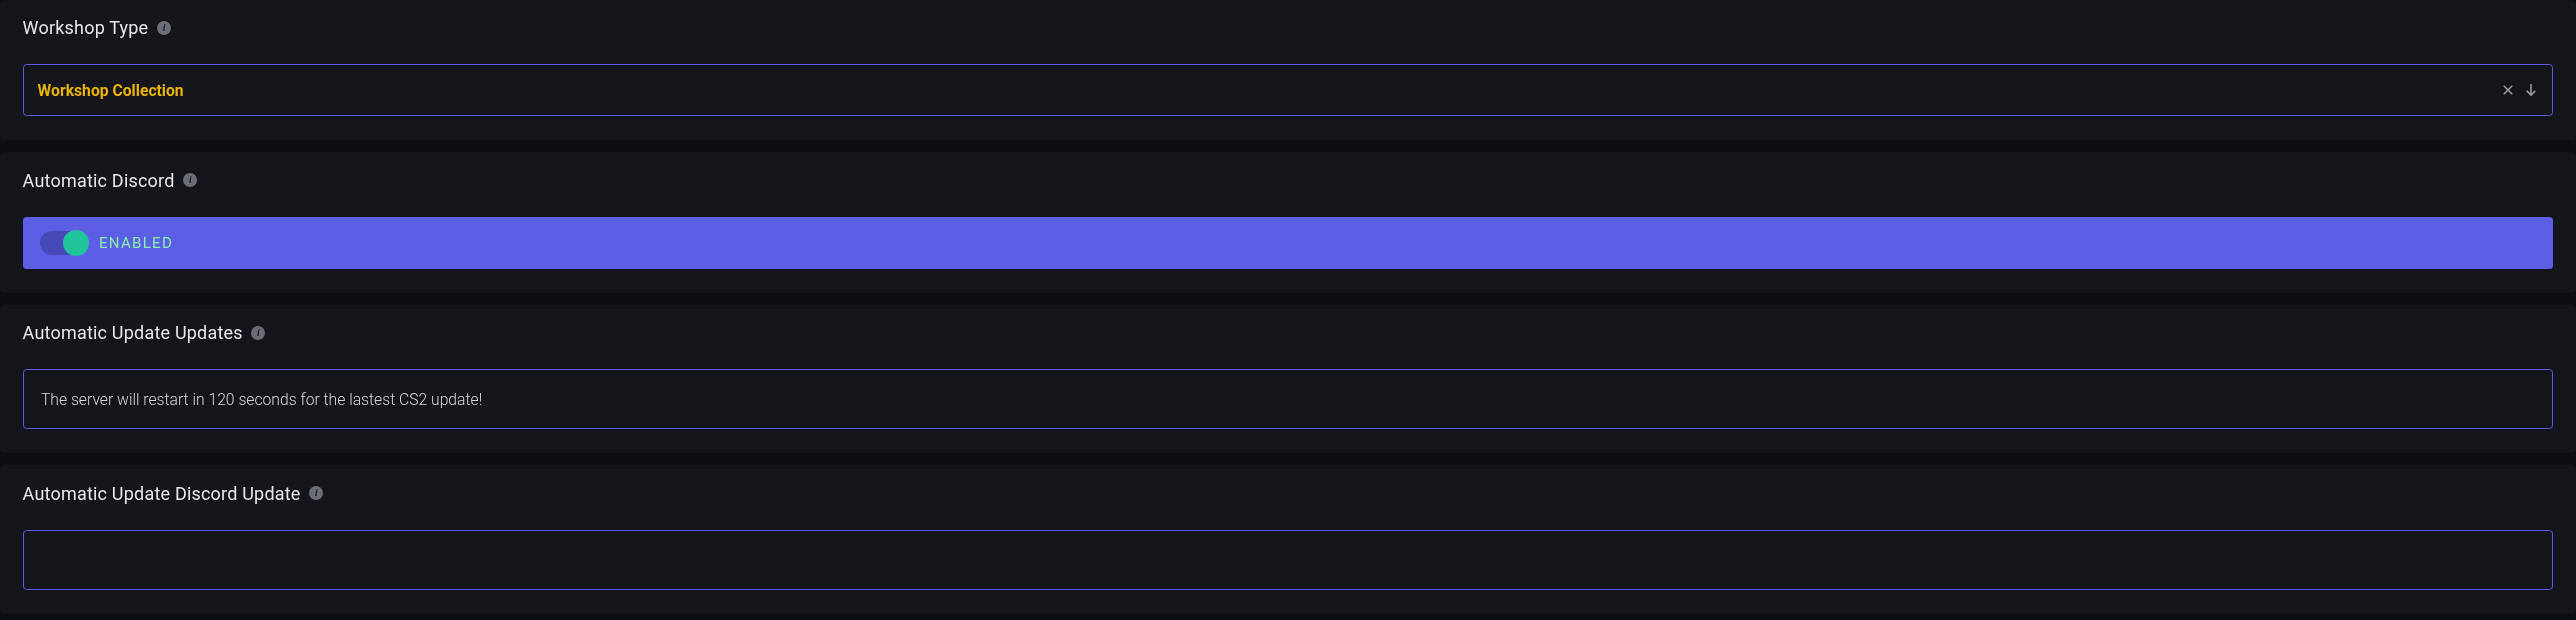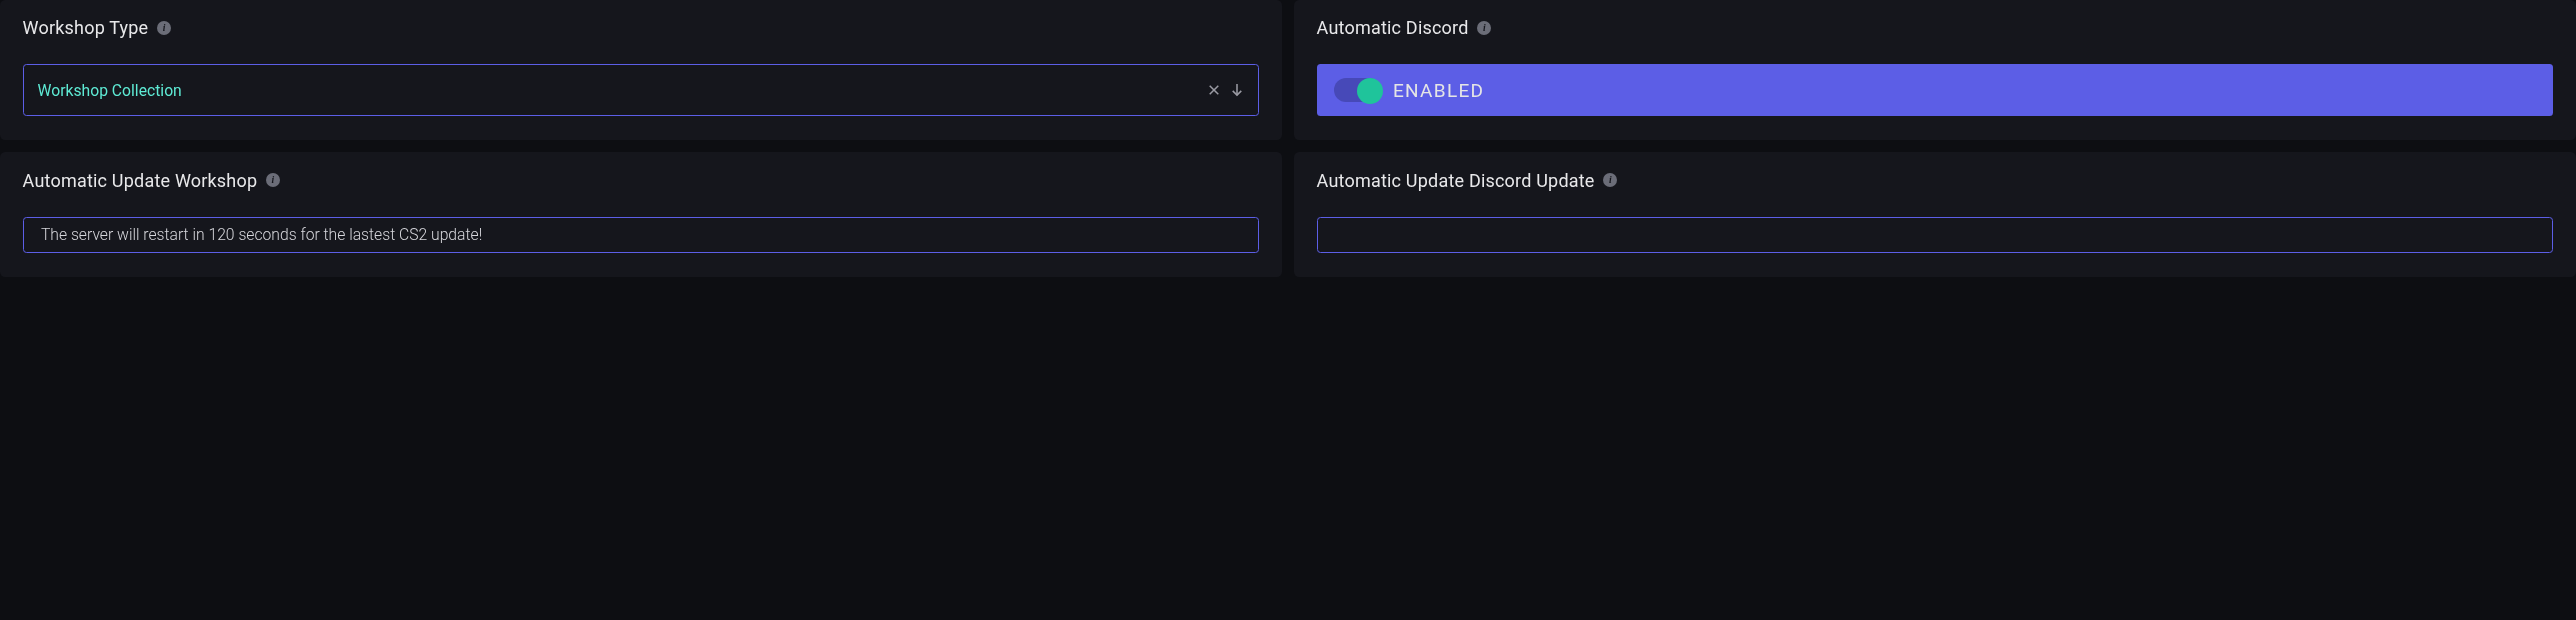--- a/index.html
+++ b/index.html
@@ -8,21 +8,21 @@
       box-sizing: border-box;
     }
     body {
       background-color: #0d0e12;
       font-family: -apple-system, BlinkMacSystemFont, "Segoe UI", Roboto, Helvetica, Arial, sans-serif;
       padding: 0;
       width: 100%;
     }
     .grid {
       display: grid;
-      grid-template-columns: 1fr 1fr;
+      grid-template-columns: 1fr;
       gap: 12px;
       padding: 0;
     }
     .card {
       background-color: #15161c;
       border-radius: 5.2px;
       padding: 17.4px 22.6px 24px 22.6px;
     }
     .card-header {
       display: flex;
@@ -55,23 +55,23 @@
     .select-wrap {
       display: flex;
       align-items: center;
       border: 0.9px solid #5c5ee6;
       border-radius: 3.5px;
       padding: 0 14px;
       height: 52px;
     }
     .select-value {
       flex: 1;
-      color: #5eead4;
+      color: #eab308;
       font-size: 15.7px;
-      font-weight: 400;
+      font-weight: 700;
     }
     .select-icons {
       display: flex;
       align-items: center;
       gap: 7px;
       color: #9a9aa3;
     }
     .icon-btn {
       background: none;
       border: none;
@@ -80,21 +80,21 @@
       padding: 1.7px;
       display: flex;
       align-items: center;
     }
     .text-input {
       width: 100%;
       border: 0.9px solid #5c5ee6;
       border-radius: 3.5px;
       background: transparent;
       padding: 0 17.4px;
-      height: 36px;
+      height: 60px;
       color: #d6d6db;
       font-size: 15.7px;
       font-weight: 300;
       font-family: inherit;
       outline: none;
     }
     .toggle-container {
       background-color: #5c5ee6;
       border-radius: 3.5px;
       height: 52px;
@@ -115,22 +115,22 @@
     .toggle-knob {
       position: absolute;
       width: 26px;
       height: 26px;
       background-color: #1fc49b;
       border-radius: 50%;
       top: -0.9px;
       right: -1.7px;
     }
     .toggle-label {
-      color: #e5e5e5;
-      font-size: 19px;
+      color: #86efac;
+      font-size: 15px;
       letter-spacing: 1.3px;
       font-weight: 400;
     }
   </style>
 </head>
 <body>
 
 <div class="grid">
 
   <div class="card">
@@ -165,21 +165,21 @@
     <div class="toggle-container">
       <div class="toggle-track">
         <div class="toggle-knob"></div>
       </div>
       <span class="toggle-label">ENABLED</span>
     </div>
   </div>
 
   <div class="card">
     <div class="card-header">
-      <span class="card-title">Automatic Update Workshop</span>
+      <span class="card-title">Automatic Update Updates</span>
       <span class="info-icon">i</span>
     </div>
     <input type="text" class="text-input" value="The server will restart in 120 seconds for the lastest CS2 update!" style="">
   </div>
 
   <div class="card">
     <div class="card-header">
       <span class="card-title">Automatic Update Discord Update</span>
       <span class="info-icon">i</span>
     </div>

